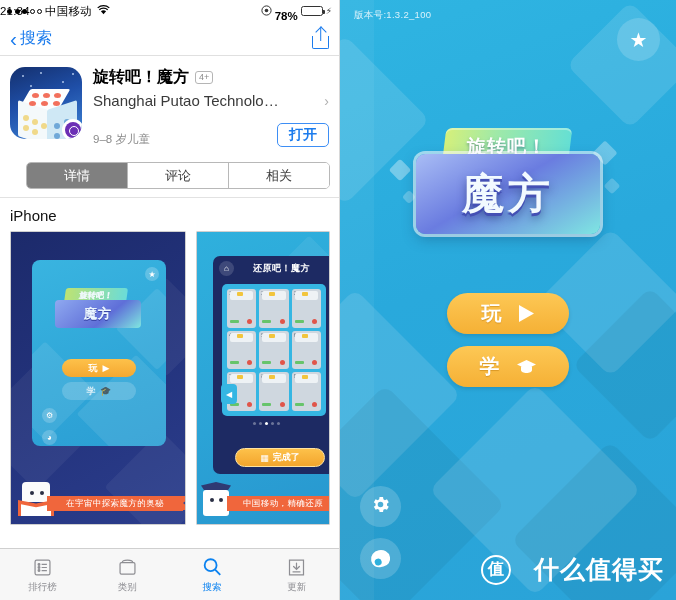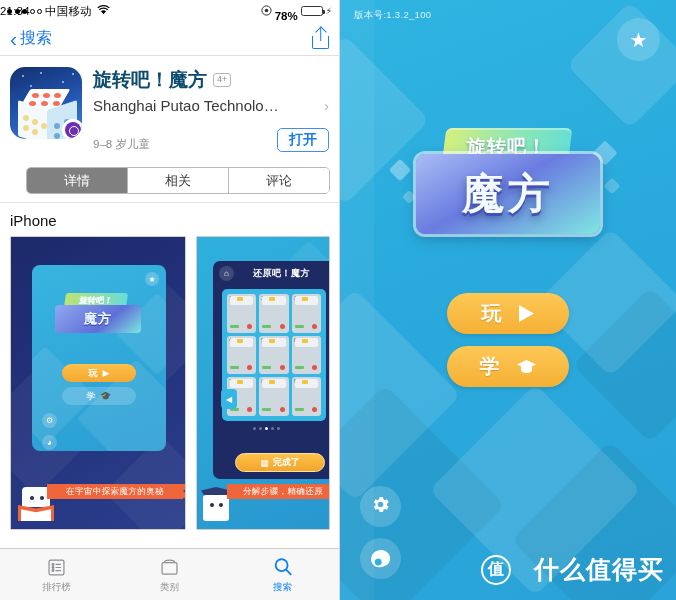--- a/index.html
+++ b/index.html
@@ -93,21 +93,21 @@
   .pip { position:absolute; border-radius:50%; }
   .badge-ic {
     position:absolute; right:-2px; bottom:-2px; width:22px;height:22px;
     border-radius:50%; background:#fff; display:flex;align-items:center;justify-content:center;
   }
   .badge-ic i { width:16px;height:16px;border-radius:50%;background:#6b2fb5;display:block;position:relative;}
   .badge-ic i::after{content:"";position:absolute;left:4px;top:4px;width:8px;height:8px;border-radius:50%;border:1.5px solid #fff;}
 
   .appmeta { flex:1; min-width:0; display:flex; flex-direction:column; }
   .apptitle-row { display:flex; align-items:center; gap:6px; }
-  .apptitle { font-size:19px; font-weight:bold; color:#0c4a6e; white-space:nowrap;}
+  .apptitle { font-size:16px; font-weight:bold; color:#000000; white-space:nowrap;}
   .agebadge {
     font-size:9px; color:#8b8b8b; border:1px solid #b5b5b5; border-radius:3px;
     padding:0px 3px 1px 3px; line-height:1.2;
   }
   .devrow { display:flex; align-items:center; margin-top:4px; }
   .dev { font-size:15px; color:#3a3a3a; overflow:hidden; text-overflow:ellipsis;
          white-space:nowrap; max-width:192px; }
   .dev-chev { margin-left:auto; color:#b0b0b0; font-size:14px; }
   .agerow { display:flex; align-items:flex-end; margin-top:14px; }
   .agetext { font-size:11.5px; color:#8a8a8a; }
@@ -173,21 +173,21 @@
     position:absolute; left:30px; top:122px; width:74px; height:18px; border-radius:9px;
     background:rgba(255,255,255,.18); display:flex;align-items:center;
     justify-content:center; gap:5px; color:rgba(255,255,255,.75); font-size:9px; font-weight:bold;
   }
   .s1circ {
     position:absolute; width:15px;height:15px;border-radius:50%;
     background:rgba(255,255,255,.20); display:flex;align-items:center;justify-content:center;
     font-size:8px;color:#fff;
   }
   .ribbon {
-    position:absolute; left:36px; bottom:30px; height:15px; width:136px;
+    position:absolute; left:36px; bottom:13px; height:15px; width:136px;
     background:#f0663c; display:flex; align-items:center; justify-content:center;
     color:#fff; font-size:8.5px; letter-spacing:.4px;
   }
   .ribbon::after{
     content:""; position:absolute; right:-9px; top:0;
     border-top:7.5px solid #f0663c;border-bottom:7.5px solid #f0663c;border-right:9px solid transparent;
   }
   .mascot {
     position:absolute; left:7px; bottom:8px; width:36px; height:34px;
   }
@@ -416,22 +416,22 @@
         <div class="agerow">
           <span class="agetext">9–8 岁儿童</span>
           <button class="openbtn">打开</button>
         </div>
       </div>
     </div>
 
     <div class="segwrap">
       <div class="seg">
         <div class="seg-item active">详情</div>
+        <div class="seg-item">评论</div>
         <div class="seg-item">相关</div>
-        <div class="seg-item">评论</div>
       </div>
     </div>
     <div class="divider"></div>
 
     <div class="sect-title">iPhone</div>
 
     <div class="shots">
 
       <div class="shot">
         <div class="s1bg"></div>
@@ -560,21 +560,21 @@
             <span>完成了</span>
           </div>
         </div>
 
         <div class="s2mascot">
           <span class="cap"></span>
             <span class="body"></span>
           <span class="eye" style="left:11px"></span>
             <span class="eye" style="left:20px"></span>
         </div>
-        <div class="ribbon" style="left:30px;width:112px">分解步骤，精确还原</div>
+        <div class="ribbon" style="left:30px;width:112px">中国移动，精确还原</div>
       </div>
     </div>
 
     <div class="tabbar">
       <div class="tab">
         <span class="ic">
           <svg width="21" height="21" viewBox="0 0 24 24" fill="none" stroke="currentColor" stroke-width="1.4">
               <rect x="3.5" y="3.5" width="17" height="17" rx="1.8"></rect>
               <circle cx="8" cy="8.5" r="1" fill="currentColor"></circle>
               <circle cx="8" cy="12" r="1" fill="currentColor"></circle>
@@ -595,20 +595,30 @@
       </div>
       <div class="tab active">
         <span class="ic">
           <svg width="22" height="22" viewBox="0 0 24 24" fill="none" stroke="currentColor" stroke-width="2">
               <circle cx="10.5" cy="10" r="6.5"></circle>
               <path d="M15.4 14.8 L21 20.6"></path>
             </svg>
         </span>
         <span class="lbl">搜索</span>
       </div>
+      <div class="tab">
+        <span class="ic">
+          <svg width="21" height="21" viewBox="0 0 24 24" fill="none" stroke="currentColor" stroke-width="1.4">
+              <path d="M4 3.5h16v17H4z" rx="2"></path>
+              <path d="M12 7v7M8.7 10.8 12 14.2 15.3 10.8" stroke-linecap="round"></path>
+              <path d="M7.5 17h9"></path>
+            </svg>
+        </span>
+        <span class="lbl">更新</span>
+      </div>
     </div>
   </div>
 
   <div class="phone-right">
 
     <div class="rband" style="left:0;top:0;width:34px;height:600px;background:rgba(255,255,255,.05)"></div>
     <div class="rdia light" style="left:-60px;top:320px;width:150px;height:150px"></div>
     <div class="rdia dark" style="left:-40px;top:420px;width:170px;height:170px"></div>
     <div class="rdia light" style="left:120px;top:415px;width:150px;height:150px"></div>
     <div class="rdia dark" style="left:200px;top:470px;width:140px;height:140px"></div>

